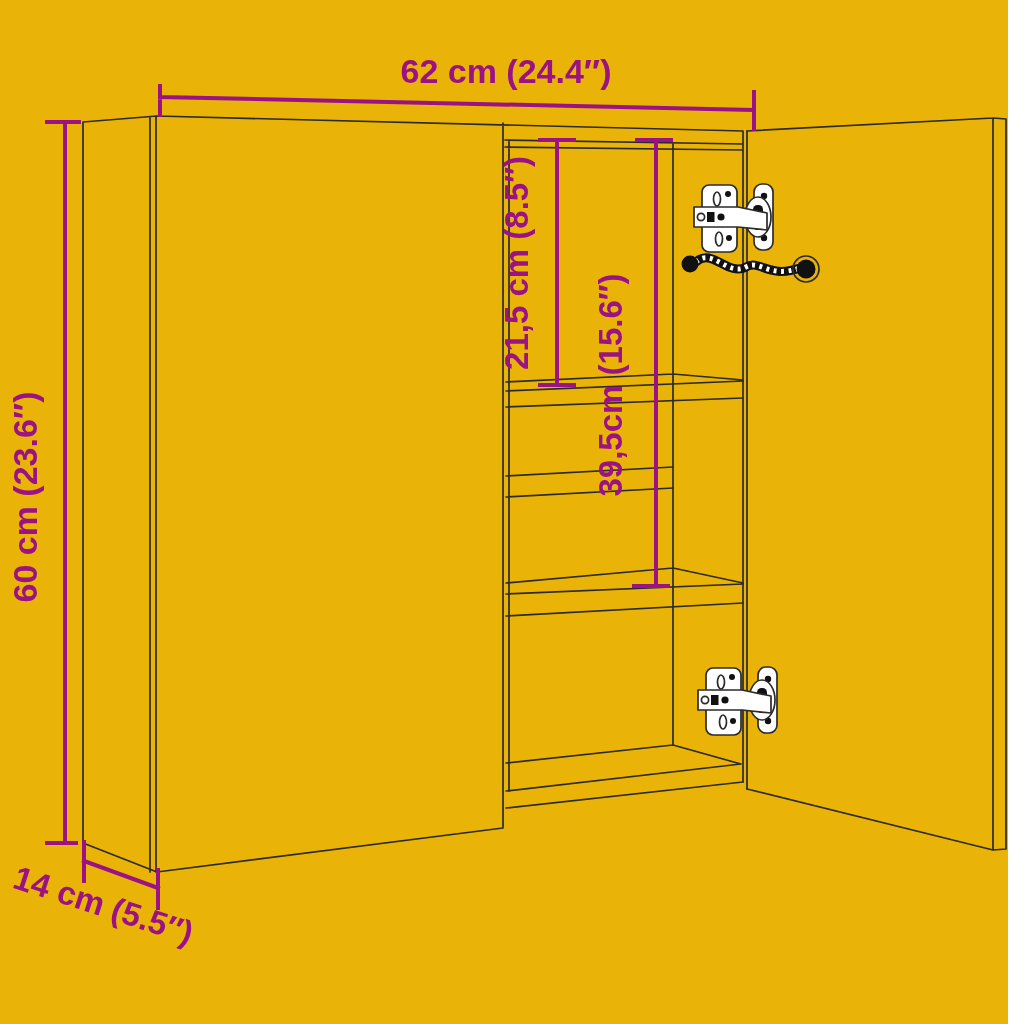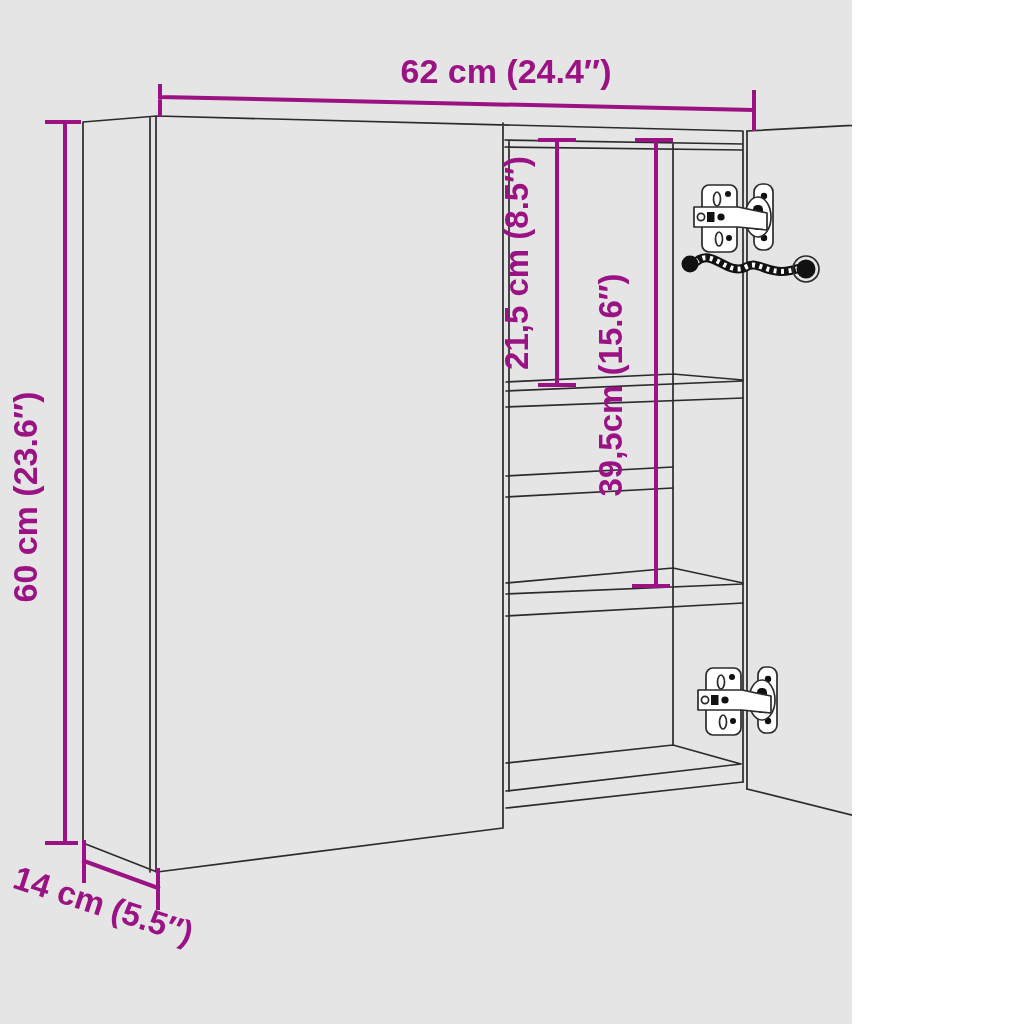--- a/index.html
+++ b/index.html
@@ -1,16 +1,16 @@
 <!DOCTYPE html>
 <html><head>
 <meta charset="utf-8">
 <style>
   html,body{margin:0;padding:0;background:#ffffff;}
-  .stage{position:relative;width:852px;height:1024px;background:#e5e5e5;overflow:hidden;
+  .stage{position:relative;width:1008px;height:1024px;background:#eab308;overflow:hidden;
          font-family:"Liberation Sans",sans-serif;text-align:center;}
   svg{display:block}
   .ln{fill:none;stroke:#2b2b2b;stroke-width:1.7;stroke-linecap:round;stroke-linejoin:round;}
   .wfill{fill:#ffffff;}
   .fillb{fill:#111111;stroke:none;}
   .dim{fill:none;stroke:#9A1283;stroke-width:4;stroke-linecap:square;}
   .dimtxt{fill:#9A1283;font-weight:bold;font-family:"Liberation Sans",sans-serif;}
   .cable-outer{fill:none;stroke:#111111;stroke-width:9;stroke-linecap:round;}
   .cable-inner{fill:none;stroke:#ffffff;stroke-width:5;stroke-linecap:butt;stroke-dasharray:3 4.5;}
 </style>

